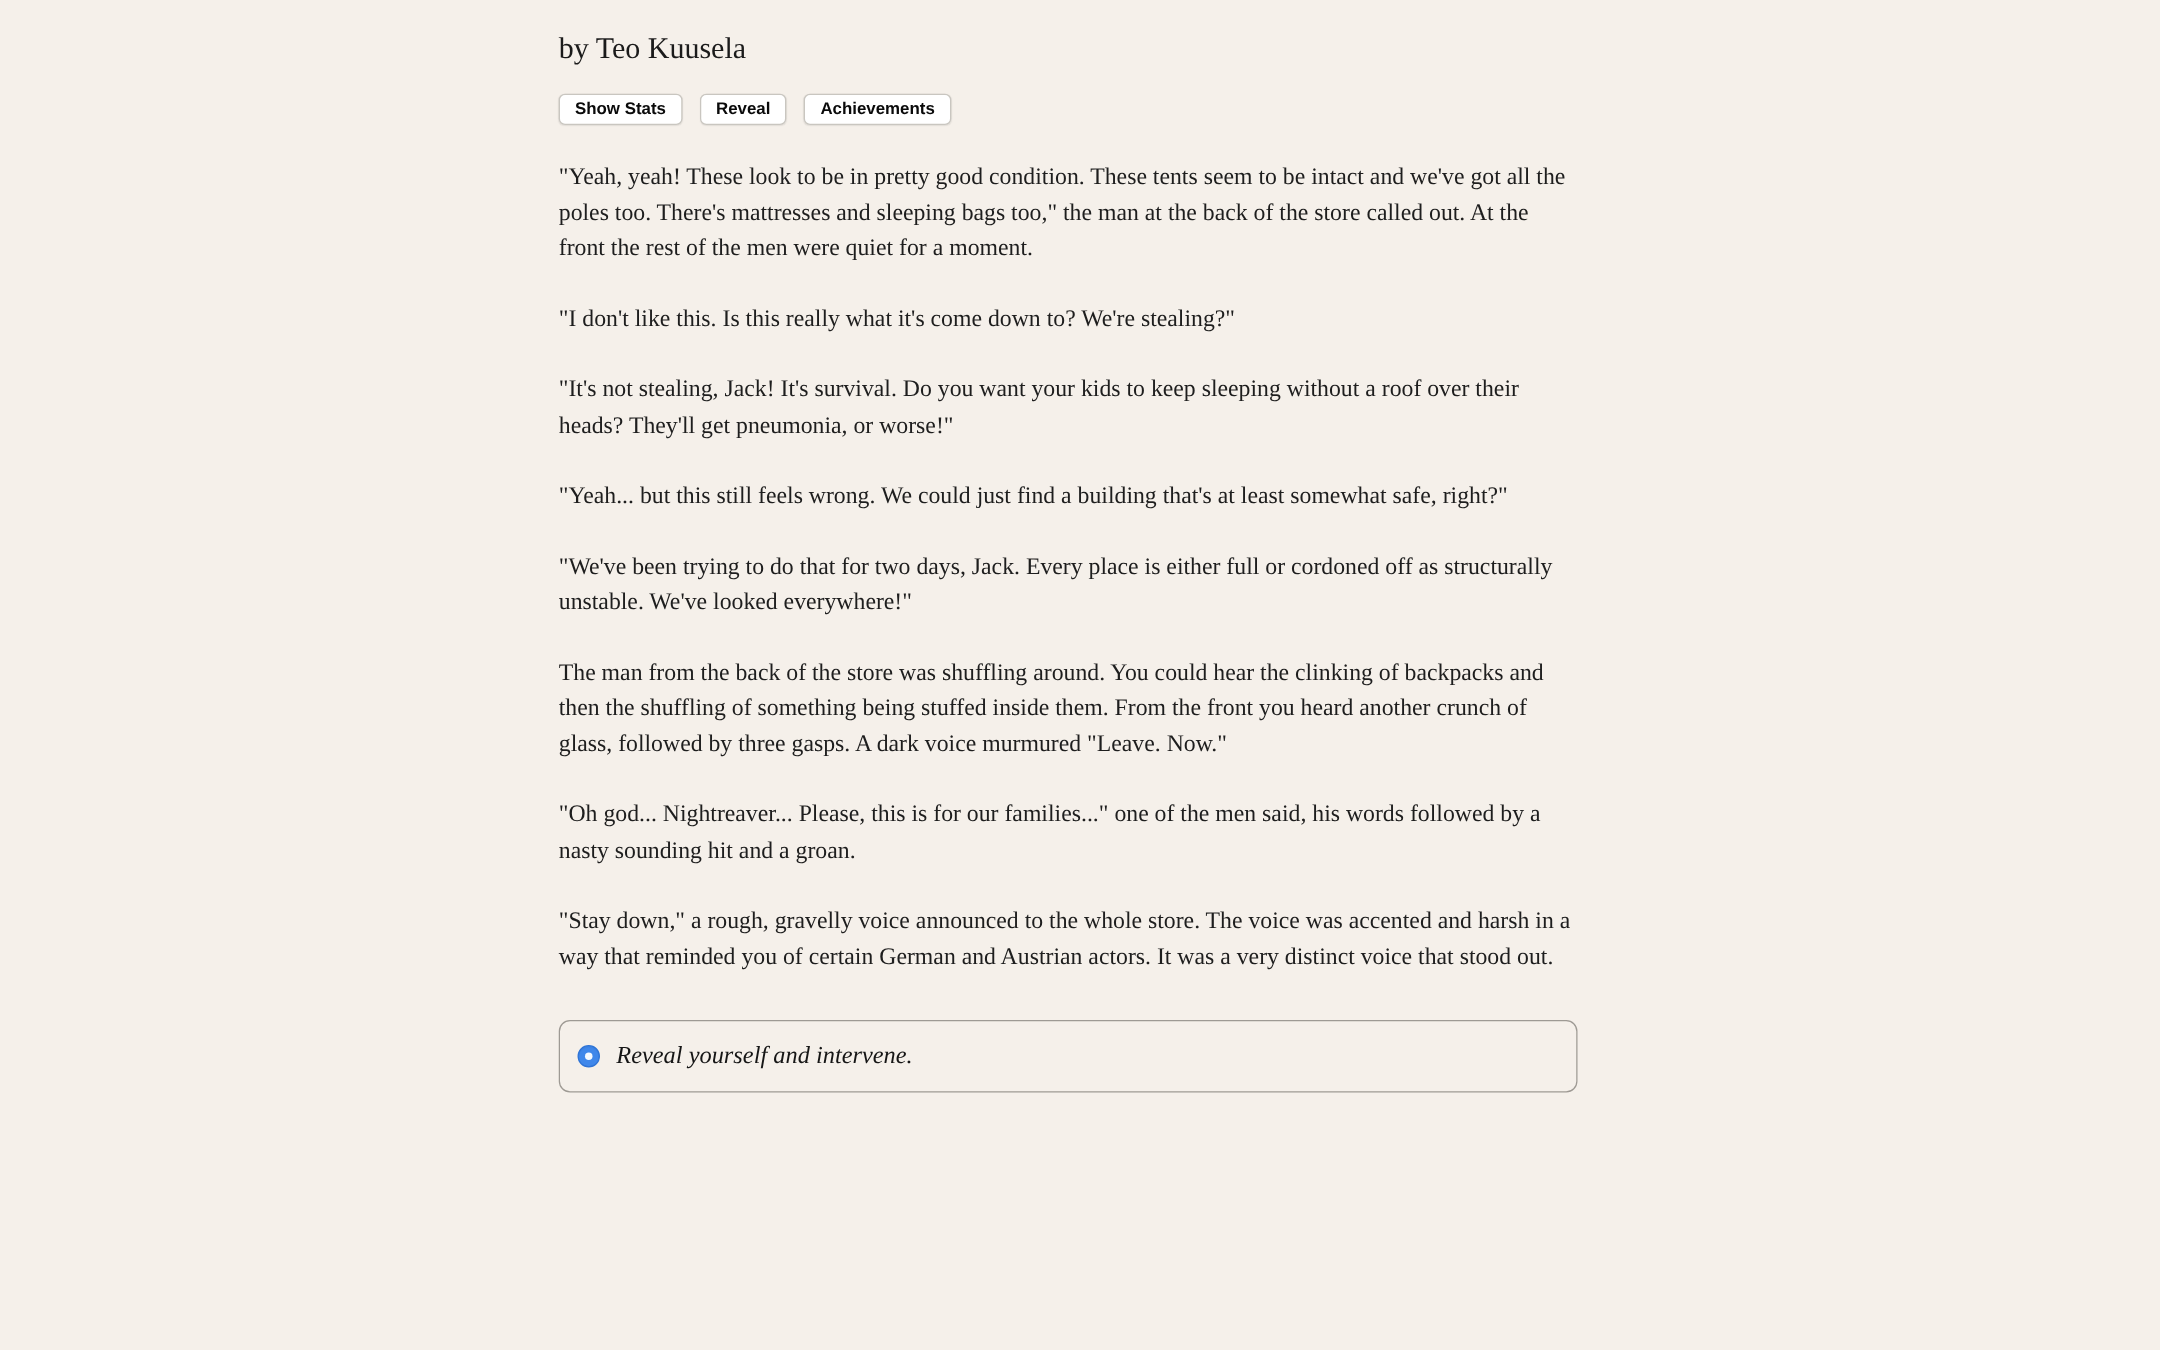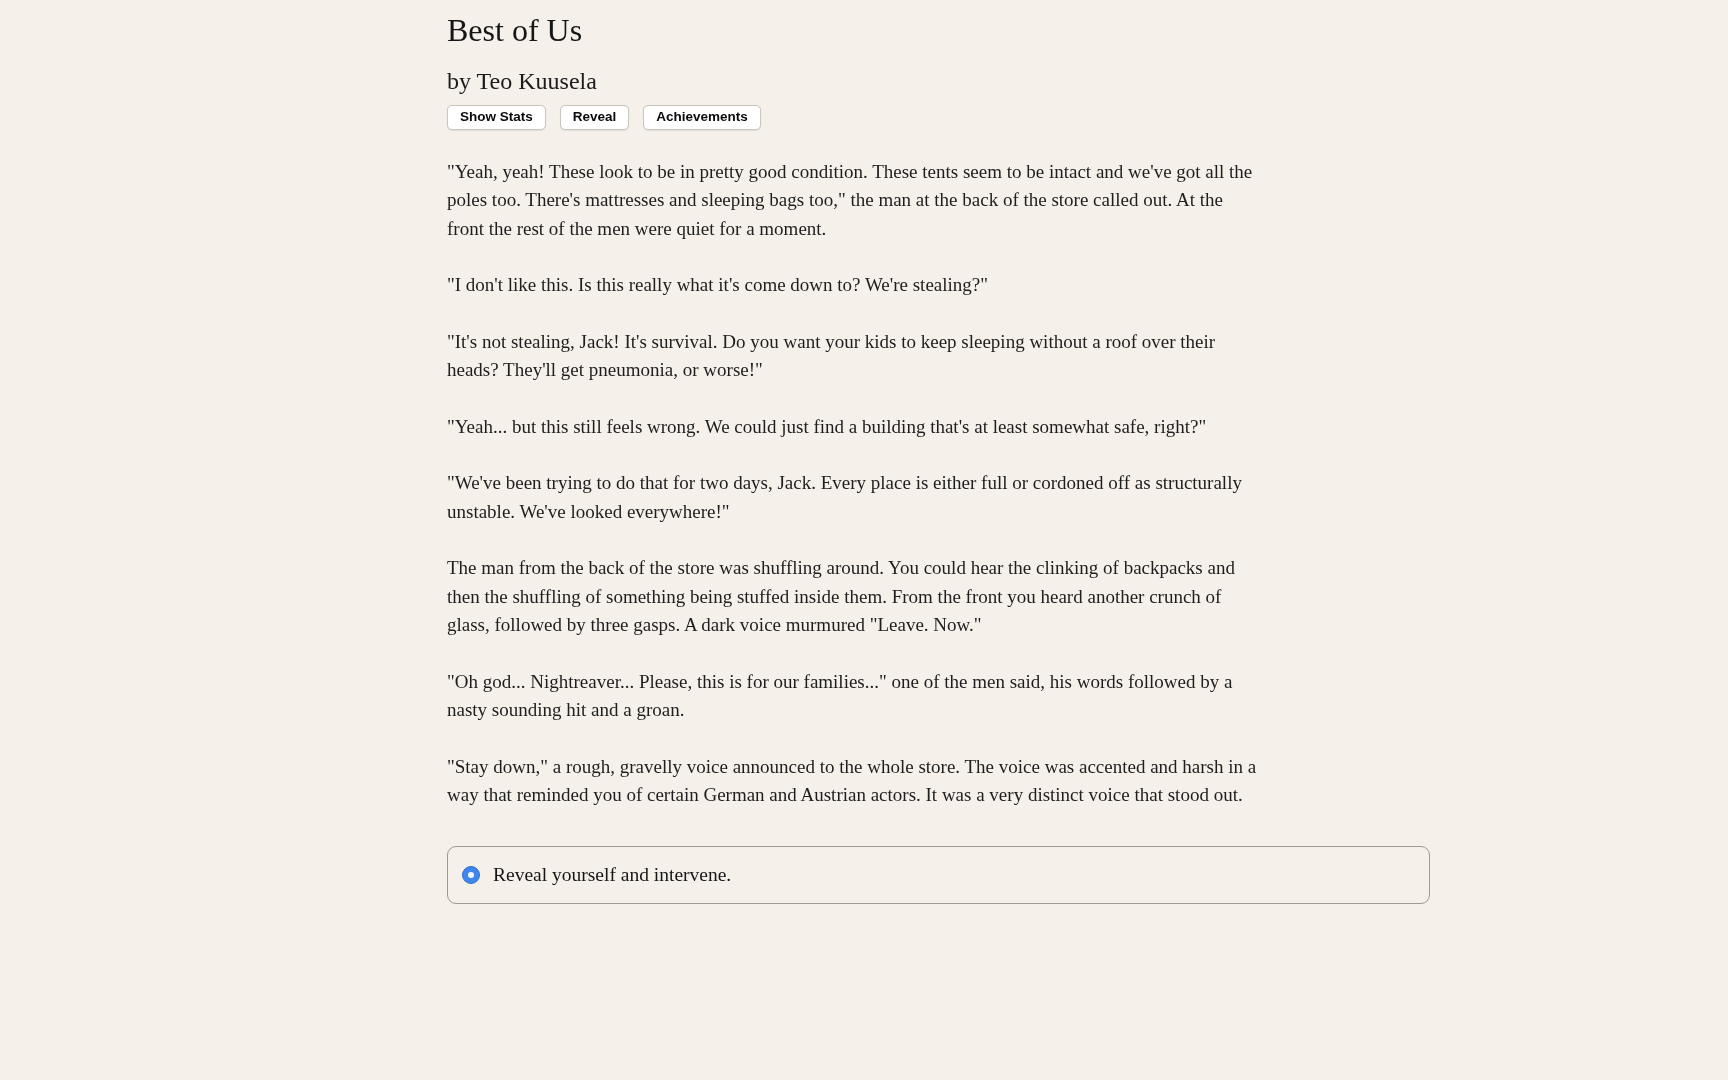--- a/index.html
+++ b/index.html
@@ -24,44 +24,45 @@
   }
   .game-title{
     font-size:32px;line-height:1.3;margin:0;
     font-weight:normal;color:#161616;
   }
   .author-line{
     font-size:24px;line-height:1.3;margin:14px 0 0;
     font-weight:normal;color:#1b1b1b;
   }
   .toolbar{
-    margin-top:8px;display:flex;gap:14px;align-items:center;
+    margin-top:20px;display:flex;gap:14px;align-items:center;
   }
   .toolbar button{
     font-family:"Liberation Sans","DejaVu Sans",sans-serif;
     font-size:13.5px;font-weight:700;color:#0a0a0a;
     background:var(--button_bg);
     border:1px solid var(--button_border);
     border-radius:5px;
     padding:3px 12px 4px;
     line-height:1.2;
     box-shadow:0 0.5px 1px rgba(0,0,0,0.08);
     cursor:pointer;
   }
   .story{width:815px;}
   .story p{
     font-size:19px;line-height:28.5px;
     margin:28px 0 0;
   }
   .choice-box{
-    width:983px;
+    width:815px;
     margin-top:36px;
     border:1px solid var(--border);
     border-radius:9px;
     overflow:hidden;
+    font-style:italic;
   }
   .choice-row{
     display:flex;align-items:center;gap:13px;
     padding:14px 14px;
     cursor:pointer;
   }
   .choice-row + .choice-row{
     border-top:1px solid var(--border);
   }
   .choice-label{
@@ -85,21 +86,20 @@
     width:6px;height:6px;border-radius:50%;
     transform:translate(-50%,-50%);
     background:#f4f9ff;
   }
 </style>
 </head>
 <body>
 
 <div class="wrapper">
 
-  <h1 class="game-title">Best of Us</h1>
 
   <div class="author-line">by Teo Kuusela</div>
 
   <div class="toolbar">
     <button type="button">Show Stats</button>
     <button type="button">Reveal</button>
     <button type="button">Achievements</button>
   </div>
 
   <div class="story">

